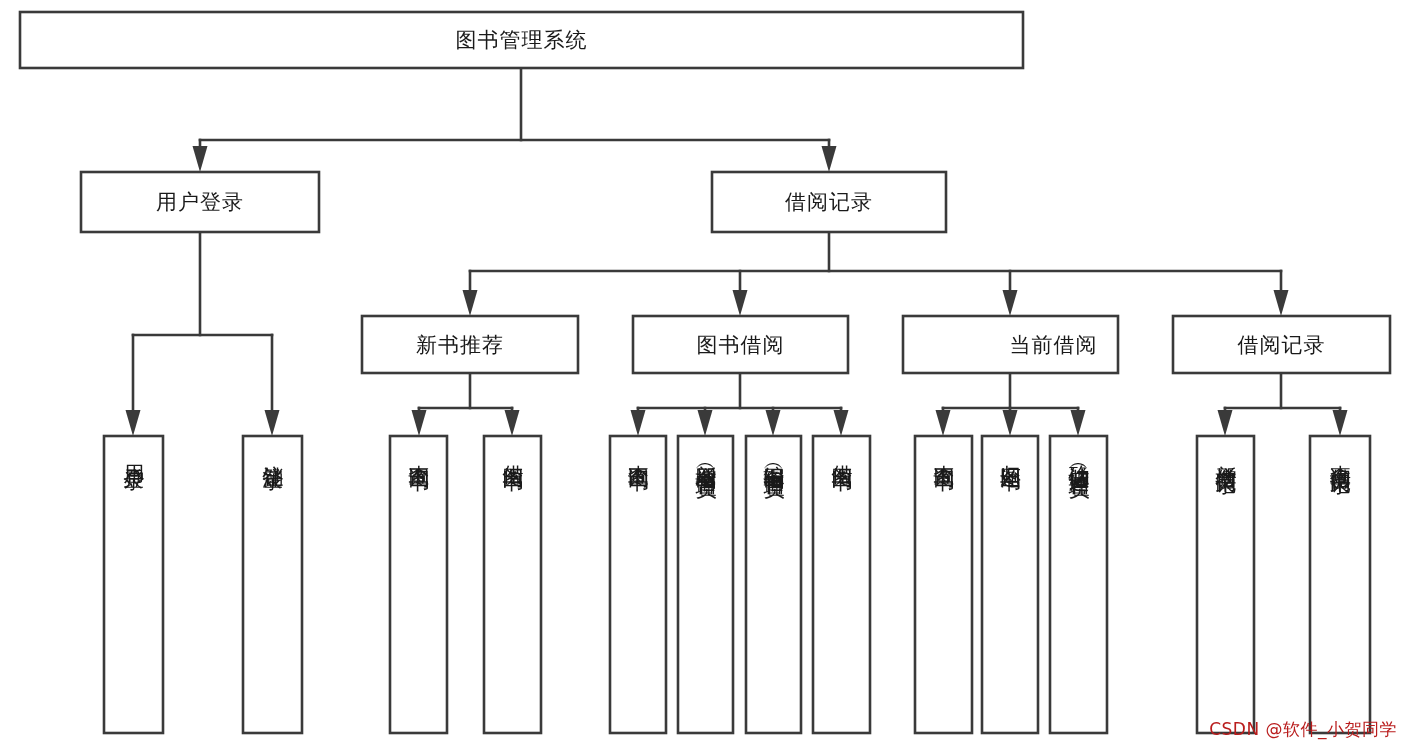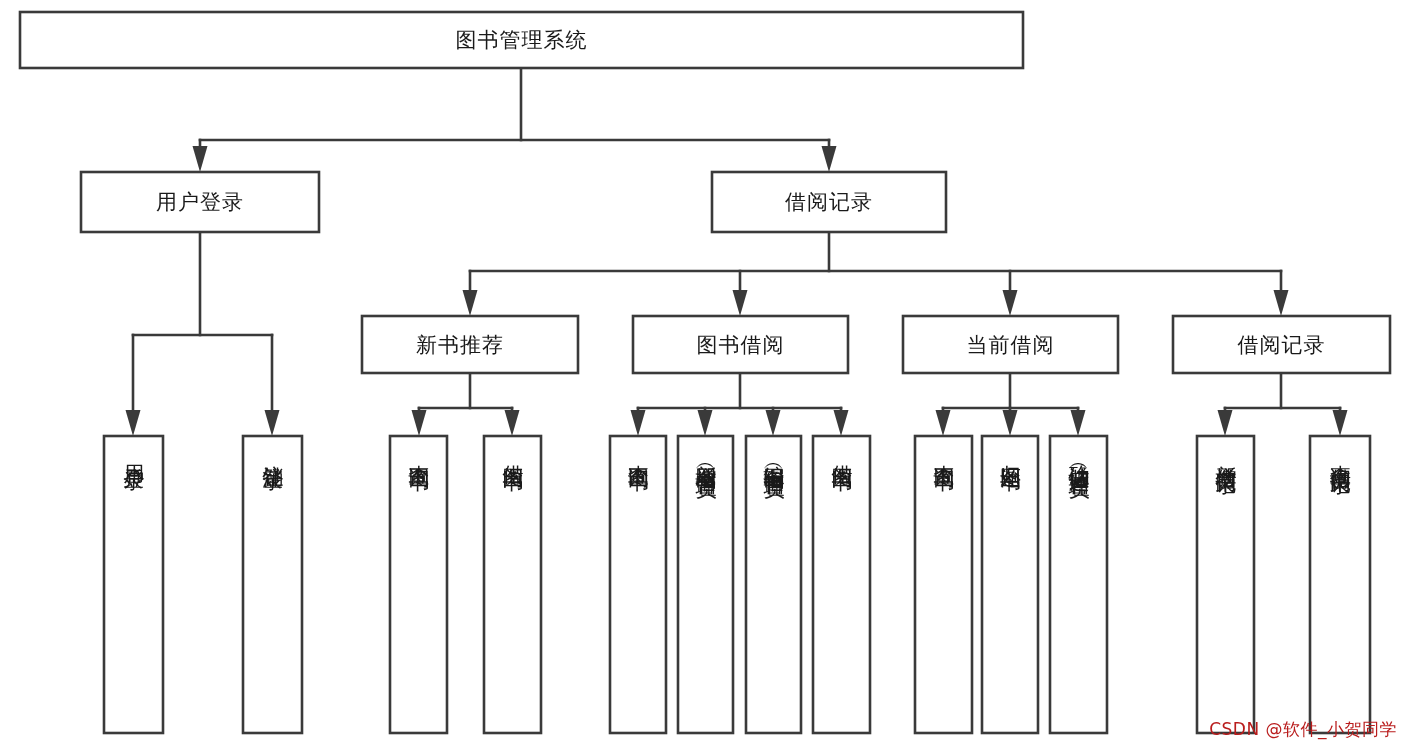--- a/index.html
+++ b/index.html
@@ -169,21 +169,21 @@
       <rect x="1050" y="436" width="57" height="297" class="node-box"></rect>
       <rect x="1197" y="436" width="57" height="297" class="node-box"></rect>
       <rect x="1310" y="436" width="60" height="297" class="node-box"></rect>
     </svg>
   <div id="labels">
       <div class="hlabel-wrap" style="left: 20px; top: 12px; width: 1003px; height: 56px;">图书管理系统</div>
       <div class="hlabel-wrap" style="left: 81px; top: 172px; width: 238px; height: 60px;">用户登录</div>
       <div class="hlabel-wrap" style="left: 712px; top: 172px; width: 234px; height: 60px;">借阅记录</div>
       <div class="hlabel-wrap" style="left: 362px; top: 316px; width: 196px; height: 57px;">新书推荐</div>
       <div class="hlabel-wrap" style="left: 633px; top: 316px; width: 215px; height: 57px; font-family: Liberation Mono, monospace;">图书借阅</div>
-      <div class="hlabel-wrap" style="left: 903px; top: 316px; width: 215px; height: 57px;">当前借阅</div>
+      <div class="hlabel-wrap" style="left: 903px; top: 316px; width: 215px; height: 57px; padding-left: 43px;">当前借阅</div>
       <div class="hlabel-wrap" style="left: 1173px; top: 316px; width: 217px; height: 57px; text-align: right;">借阅记录</div>
       <div class="vlabel-wrap" style="left: 104px; top: 448px; width: 59px; height: 277px;">
         <span class="vlabel-text">用户登录</span>
       </div>
       <div class="vlabel-wrap" style="left: 243px; top: 448px; width: 59px; height: 277px;">
         <span class="vlabel-text">注销登录</span>
       </div>
       <div class="vlabel-wrap" style="left: 390px; top: 448px; width: 57px; height: 277px;">
         <span class="vlabel-text">查询图书</span>
       </div>

